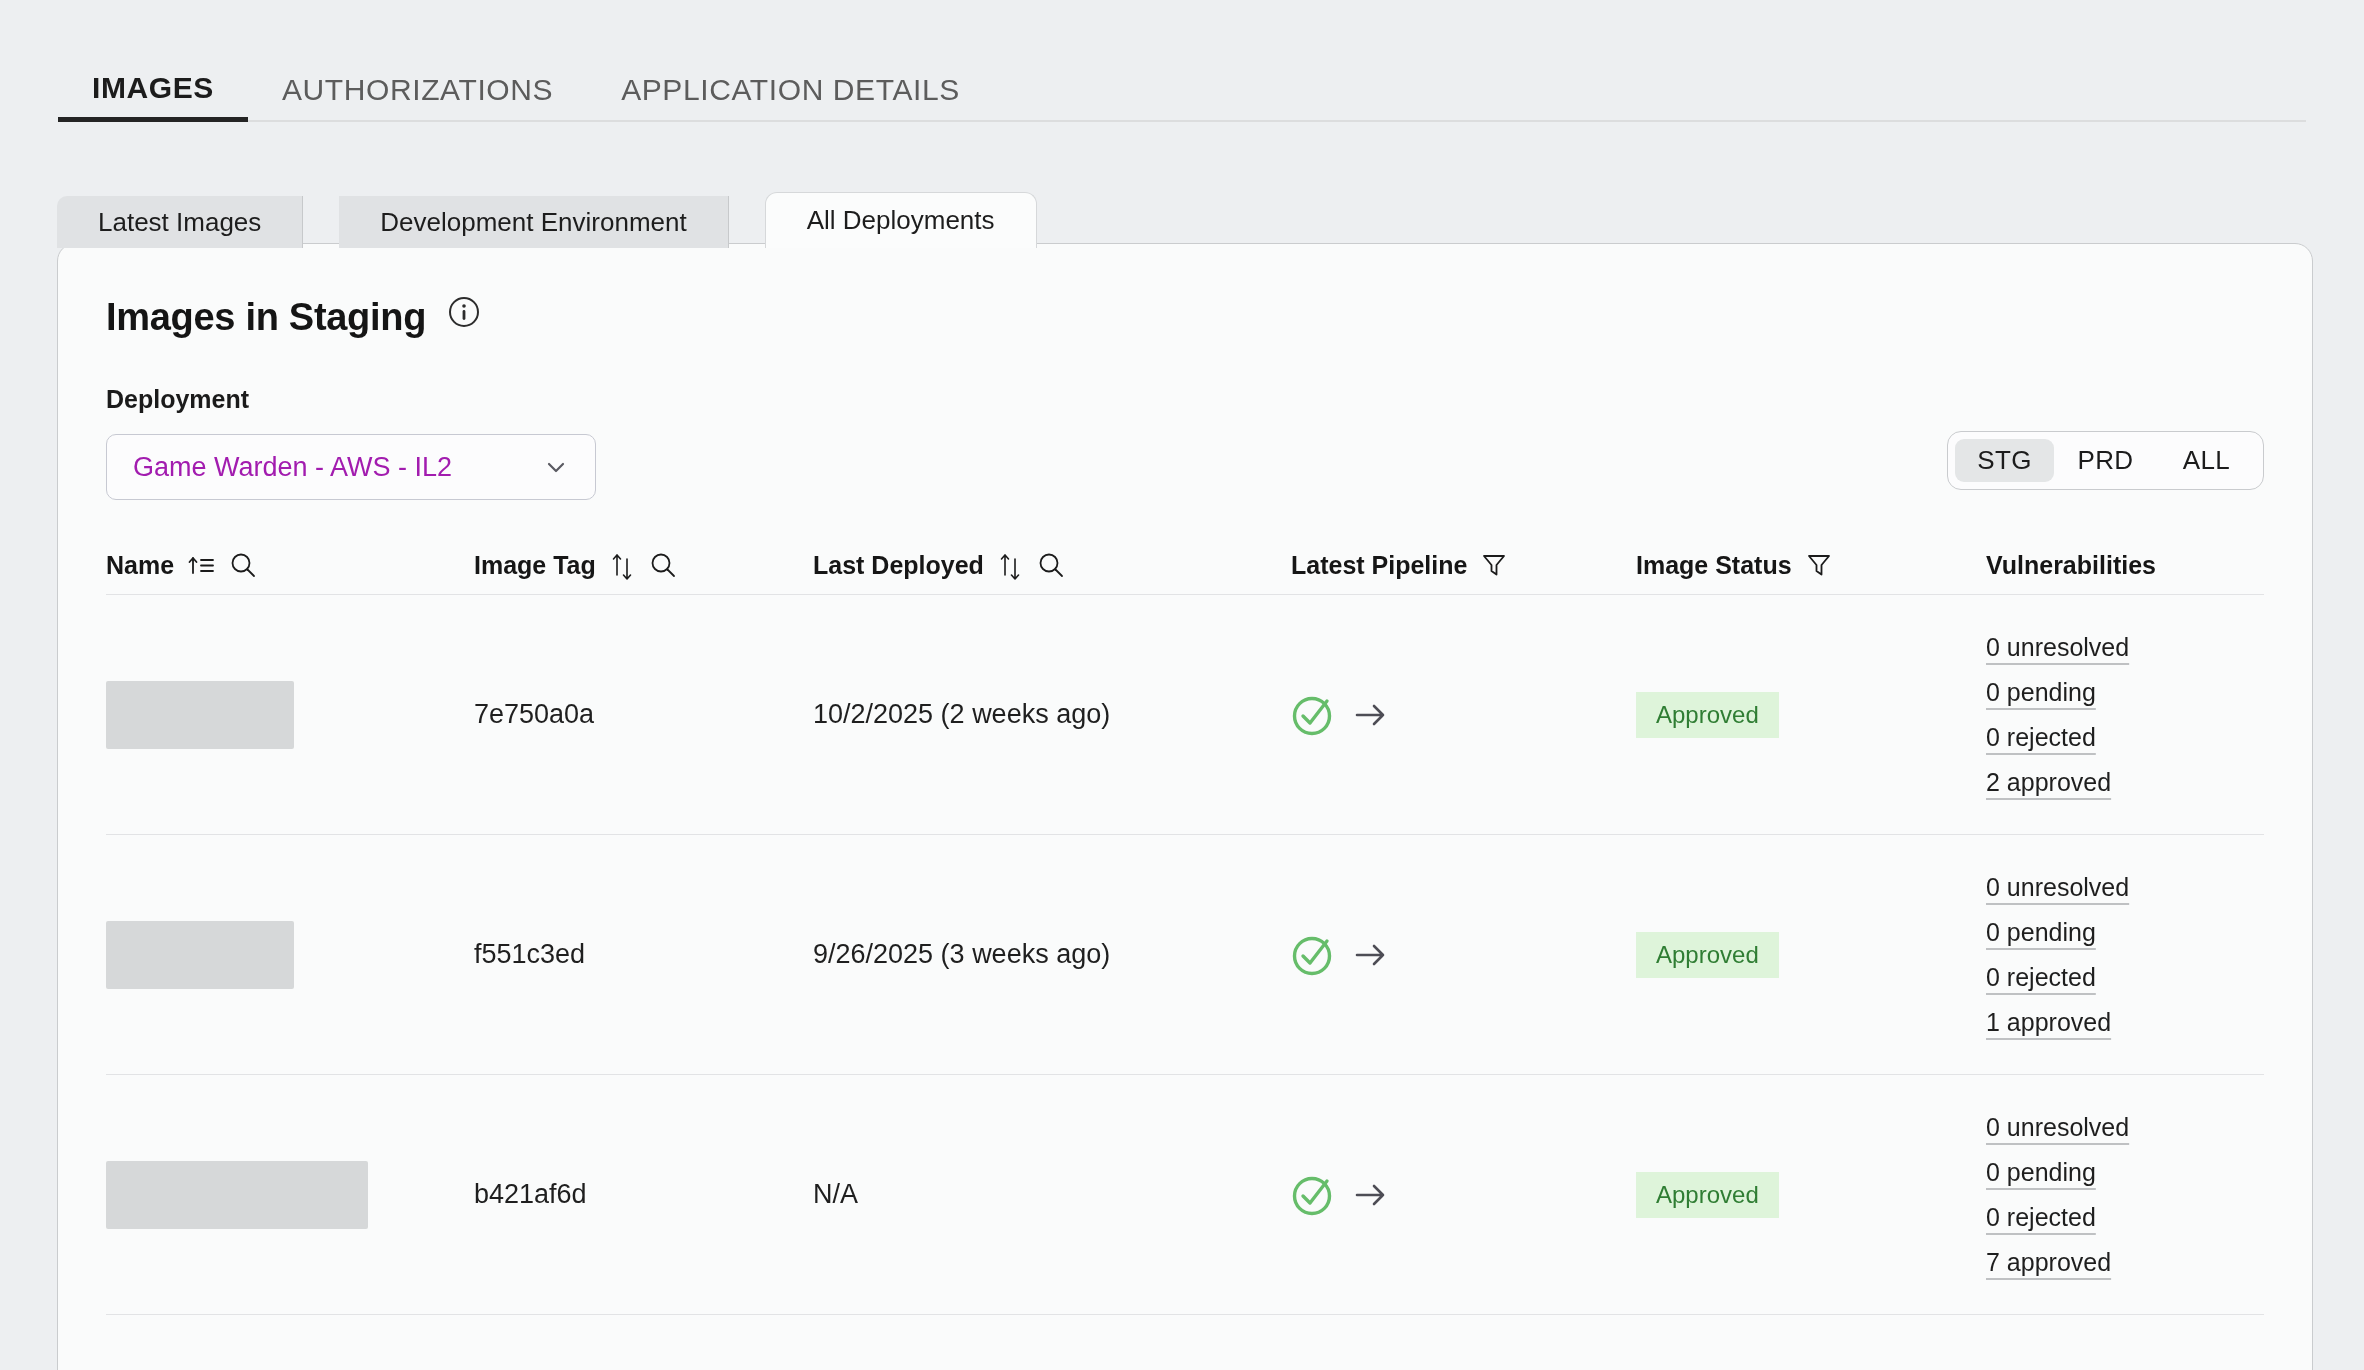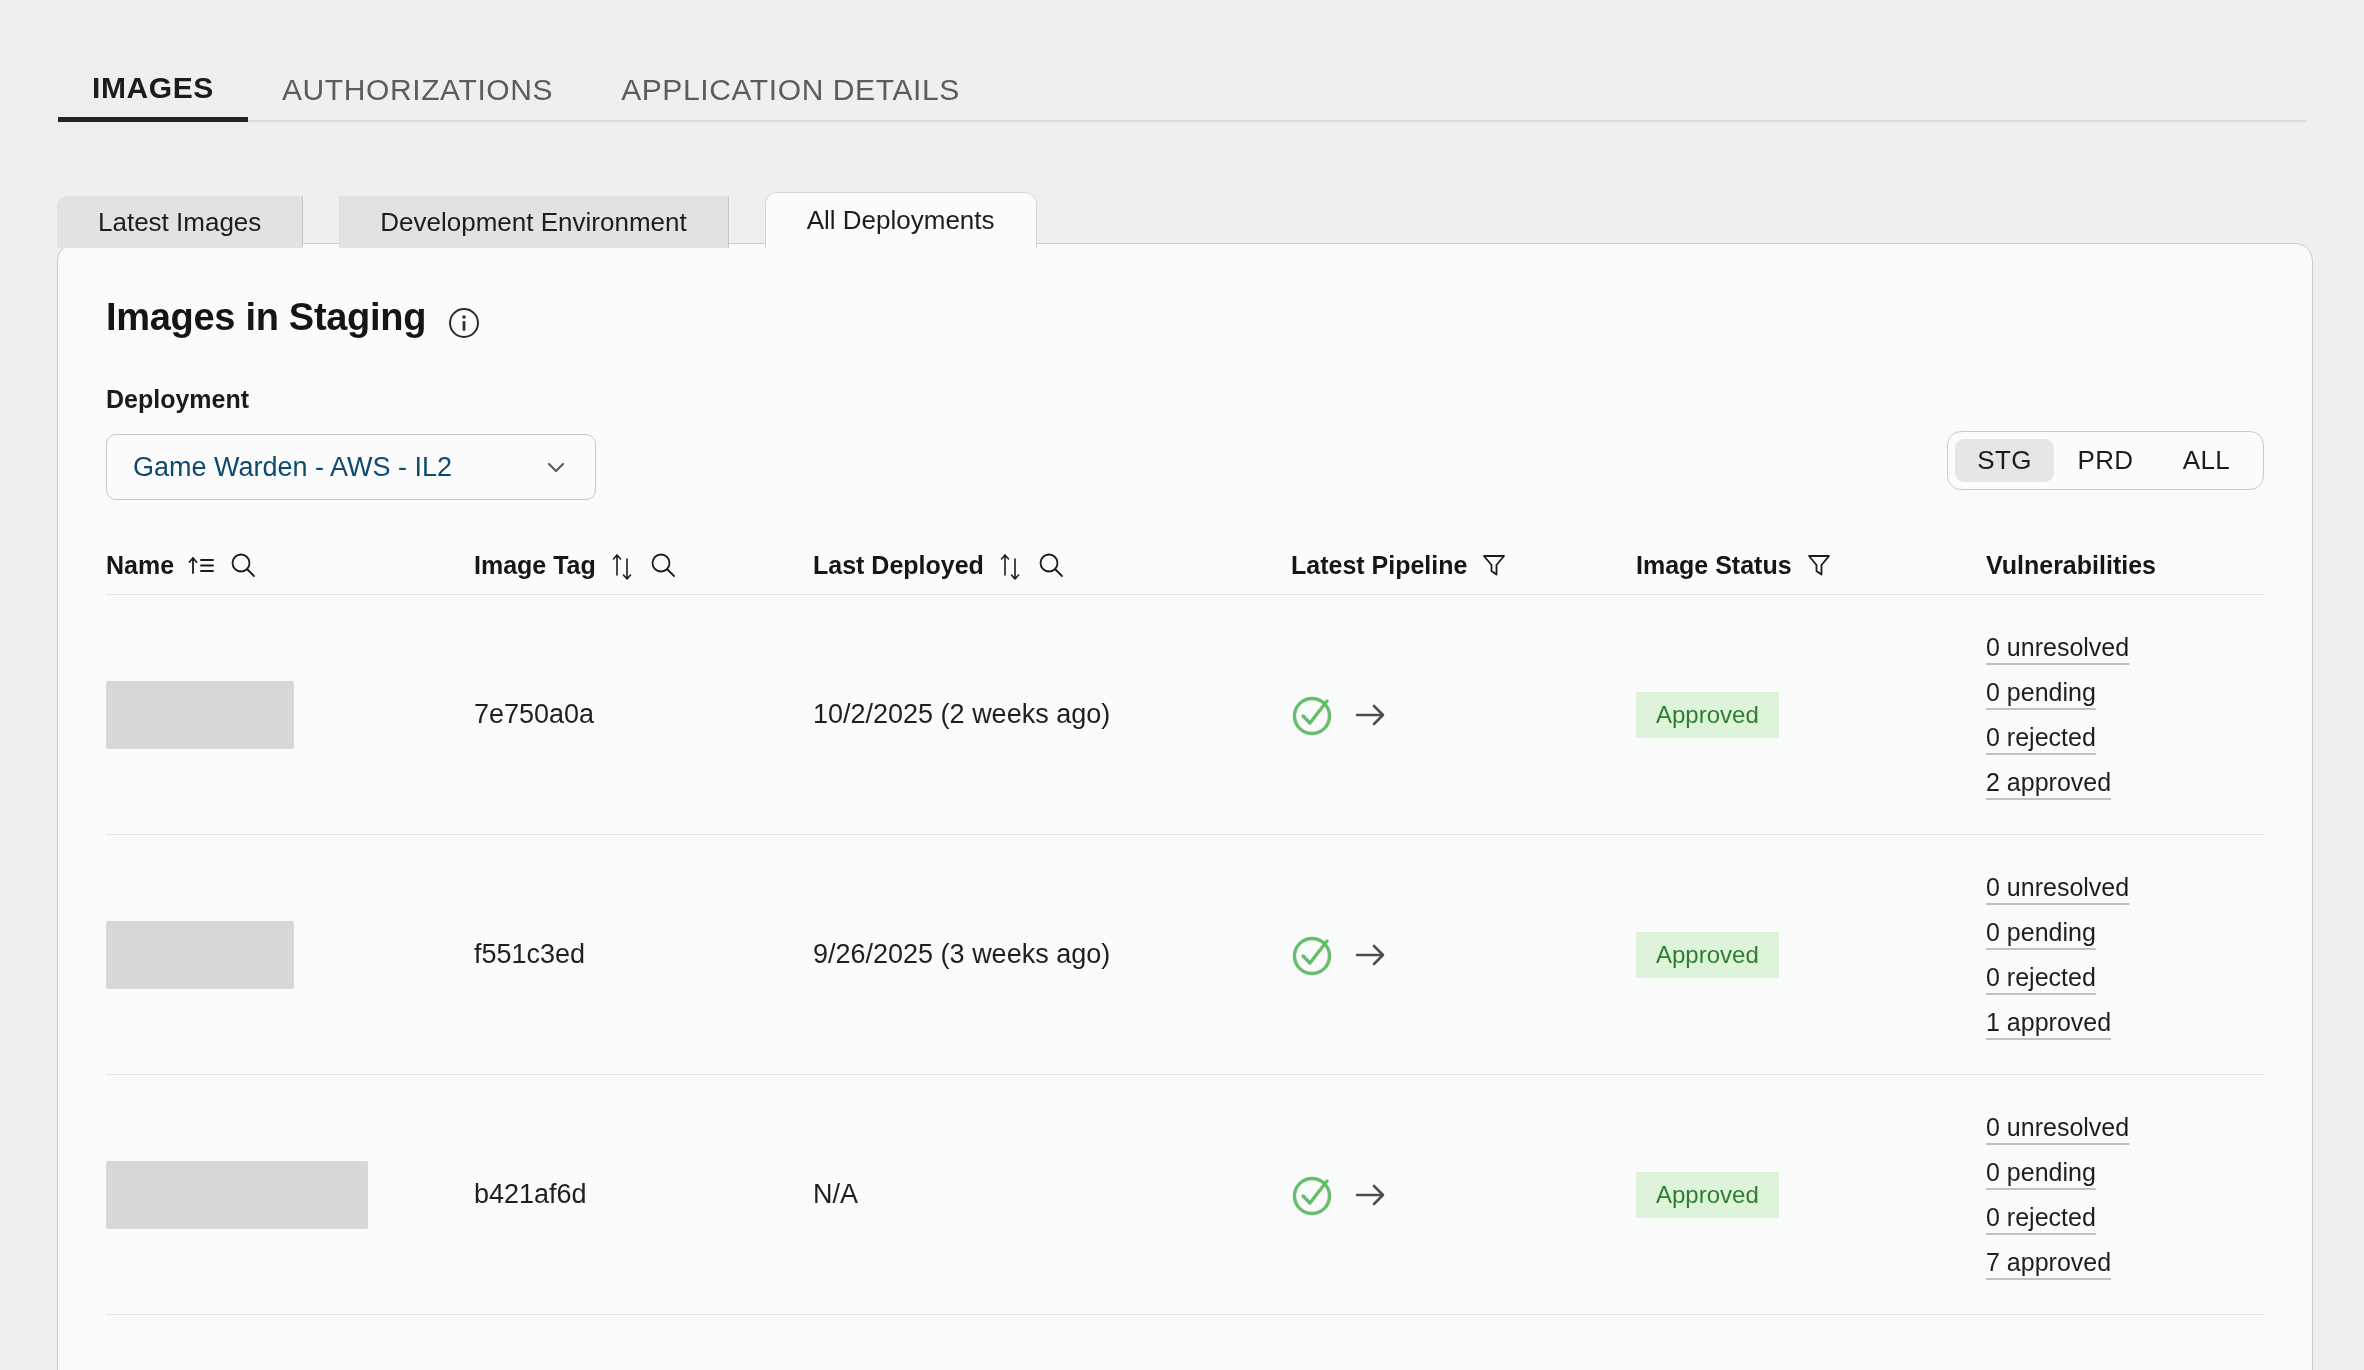--- a/index.html
+++ b/index.html
@@ -42,31 +42,31 @@
     border-radius:12px 12px 0 0; position:relative; z-index:4;
   }
 
   
   .card {
     position:absolute; left:57px; top:243px; width:2256px; height:1180px;
     background:#fafbfb; border:1px solid #caccce; border-radius:18px;
     padding:0 48px; z-index:1;
   }
 
-  .title-row { margin-top:52px; display:flex; align-items:flex-end; gap:22px; }
+  .title-row { margin-top:52px; display:flex; align-items:flex-start; gap:22px; }
   .page-title { font-size:38px; font-weight:bold; color:#151515; letter-spacing:-0.3px; }
   .info-icon { width:32px; height:32px; flex:0 0 auto; cursor:pointer; }
 
   .dep-label { margin-top:46px; font-size:25px; font-weight:bold; color:#1b1b1b; }
 
   .dropdown {
     margin-top:20px; width:490px; height:66px;
     border:1.5px solid #c7c9d2; border-radius:10px; background:#fcfcfd;
     display:flex; align-items:center; justify-content:space-between;
-    padding:0 26px; font-size:27px; color:#0c4a6e; cursor:pointer;
+    padding:0 26px; font-size:27px; color:#a21caf; cursor:pointer;
   }
 
   
   .env-toggle {
     position:absolute; top:187px; right:48px; width:317px; height:59px;
     border:1.5px solid #c9cbce; border-radius:14px; background:#fcfcfd;
     display:flex; align-items:stretch; padding:7px; gap:2px;
   }
   .env-option {
     flex:1; display:flex; align-items:center; justify-content:center;

